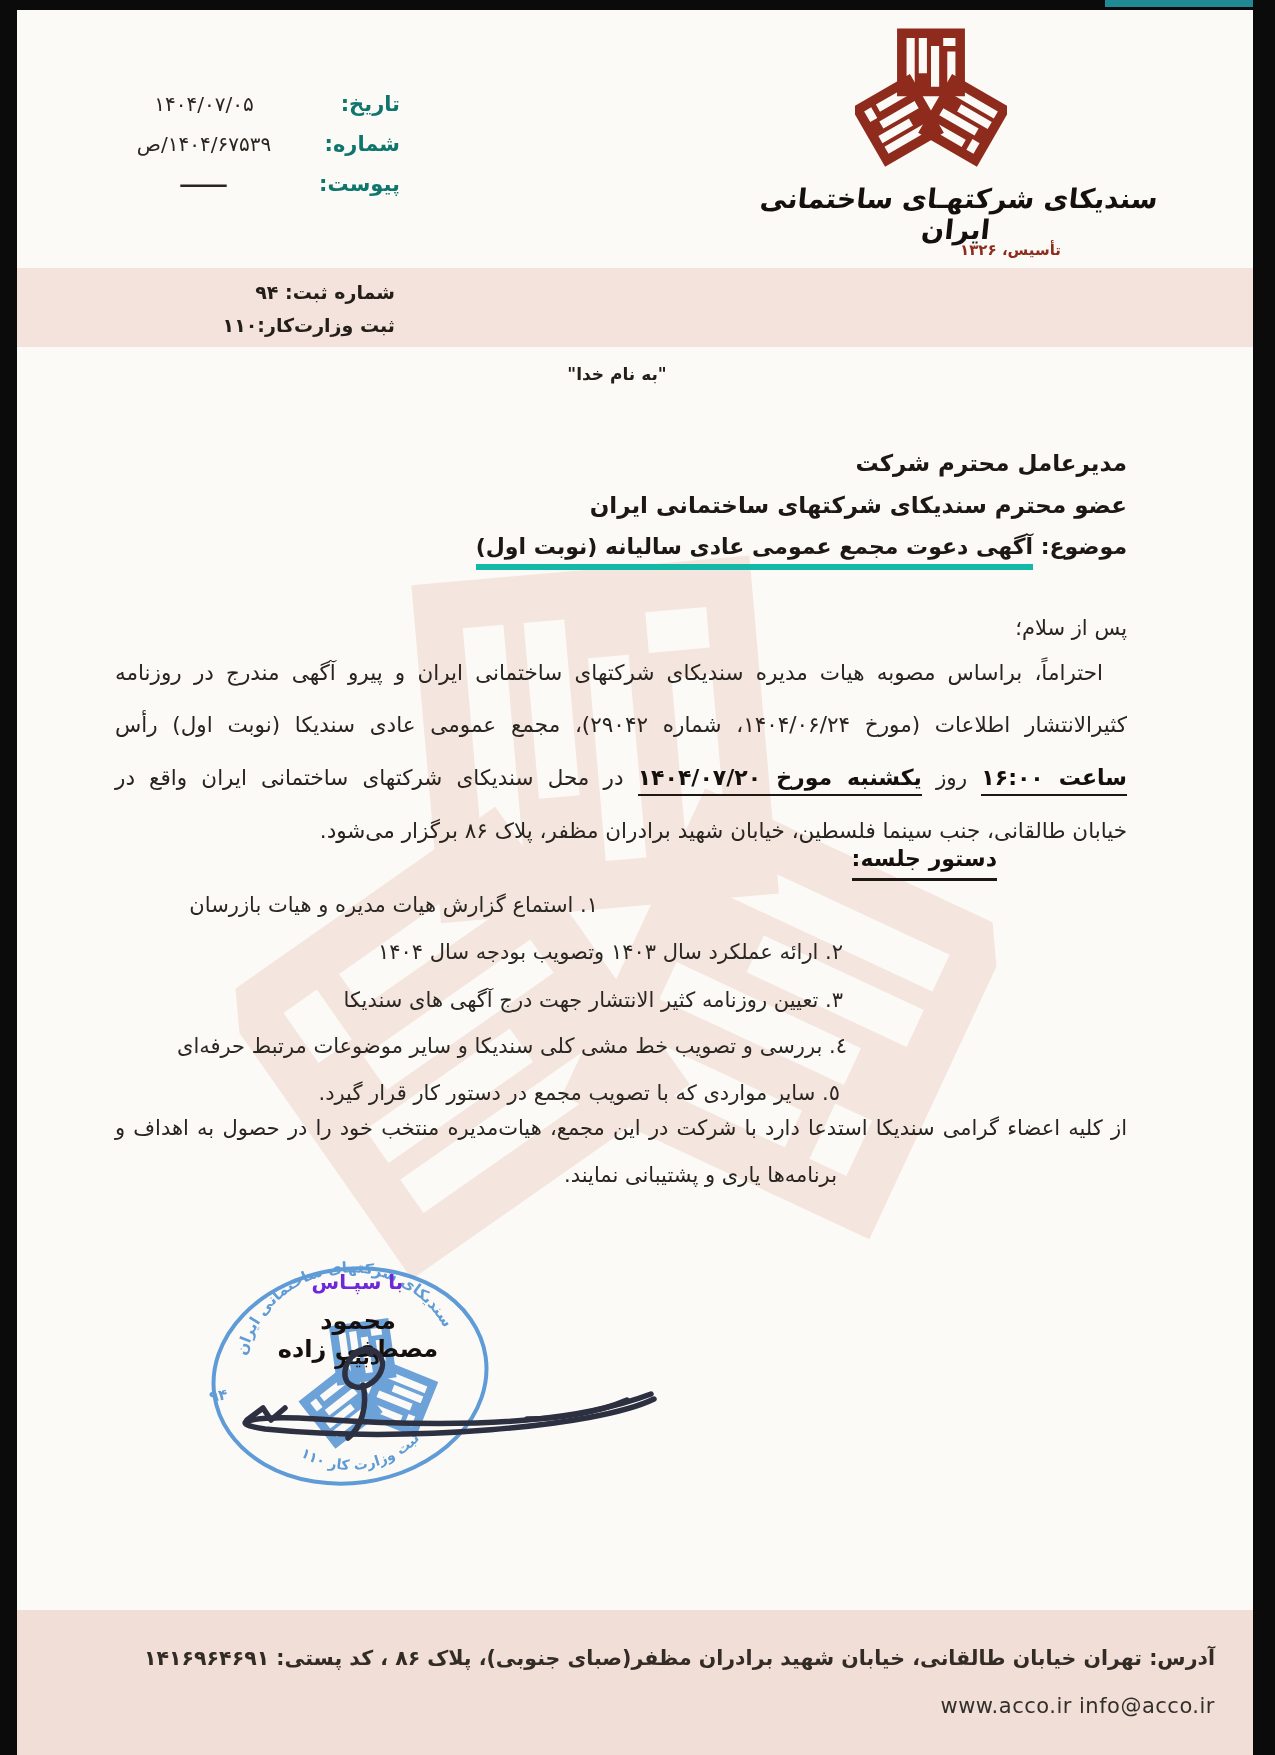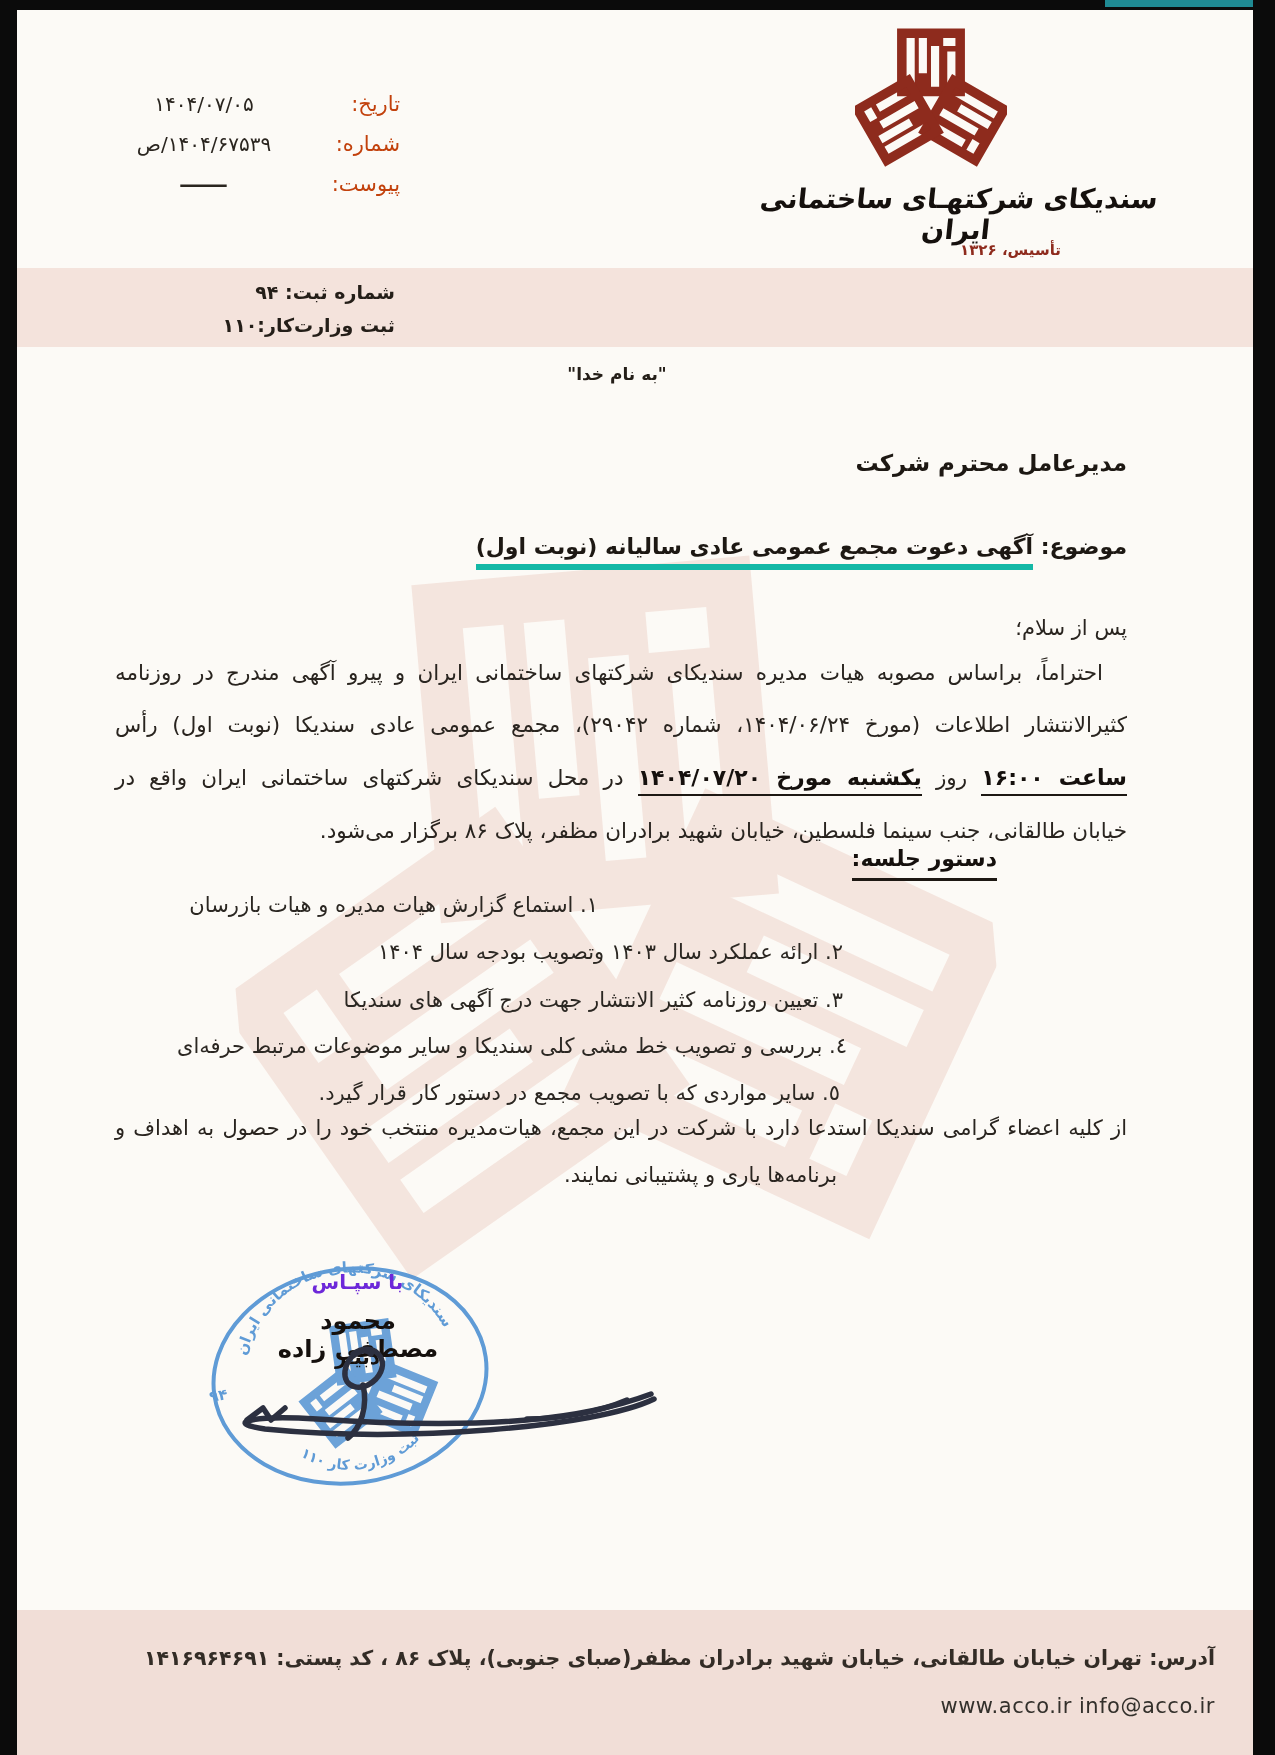--- a/index.html
+++ b/index.html
@@ -10,21 +10,21 @@
   .edge.top{left:0;top:0;width:1275px;height:10px;}
   .edge.left{left:0;top:0;width:17px;height:1755px;}
   .edge.right{right:0;top:6px;width:22px;height:1749px;}
   .edge.teal{left:1105px;top:0;width:148px;height:7px;background:#1f8a93;}
   
   .band1{position:absolute;left:17px;right:22px;top:268px;height:79px;background:#f4e3dc;z-index:1;}
   .band-footer{position:absolute;left:17px;right:22px;top:1610px;height:145px;background:#f1ded7;z-index:1;}
   
   .meta{position:absolute;left:100px;top:92px;width:300px;z-index:3;}
   .meta-row{display:flex;align-items:baseline;margin-bottom:16px;}
-  .meta-label{font-weight:400;font-size:21px;color:#c2410c;width:92px;text-align:right;}
+  .meta-label{font-weight:700;font-size:21px;color:#0f766e;width:92px;text-align:right;}
   .meta-value{flex:1;font-size:20px;color:#2a251f;text-align:center;letter-spacing:.5px;}
   .dash-val{display:inline-block;transform:scaleX(2.6);font-weight:700;}
   
   .logo{position:absolute;left:855px;top:22px;z-index:3;color:#8e2b1d;}
   .org-name{position:absolute;left:755px;top:183px;width:405px;z-index:3;text-align:center;
             font-weight:700;font-size:27px;color:#15100d;letter-spacing:-1px;transform:skewX(-6deg);}
   .org-est{position:absolute;left:928px;top:241px;width:165px;z-index:3;text-align:center;
            font-weight:700;font-size:15px;color:#8e2b1d;}
   
   .reg{position:absolute;left:205px;top:276px;width:190px;z-index:3;text-align:right;
@@ -132,20 +132,21 @@
 
   <div class="reg">
     <div>شماره ثبت: ۹۴</div>
     <div>ثبت وزارت‌کار:۱۱۰</div>
   </div>
 
   <div class="bism">"به نام خدا"</div>
 
   <div class="content">
     <div class="abs addr1">مدیرعامل محترم شرکت</div>
+    <div class="abs addr2">عضو محترم سندیکای شرکتهای ساختمانی ایران</div>
     <div class="abs subj">
       <span>موضوع: </span><span class="u">آگهی دعوت مجمع عمومی عادی سالیانه (نوبت اول)</span>
     </div>
     <div class="abs salut">پس از سلام؛</div>
 
     <div class="abs bline b1">احتراماً، براساس مصوبه هیات مدیره سندیکای شرکتهای ساختمانی ایران  و پیرو آگهی مندرج در روزنامه</div>
     <div class="abs bline b2">کثیرالانتشار اطلاعات (مورخ ۱۴۰۴/۰۶/۲۴، شماره ۲۹۰۴۲)، مجمع عمومی عادی سندیکا (نوبت اول) رأس</div>
     <div class="abs bline b3">
       <span class="u-bold">ساعت ۱۶:۰۰</span><span> روز </span><span class="u-bold">یکشنبه مورخ ۱۴۰۴/۰۷/۲۰</span><span> در محل سندیکای شرکتهای ساختمانی ایران واقع در</span>
     </div>

